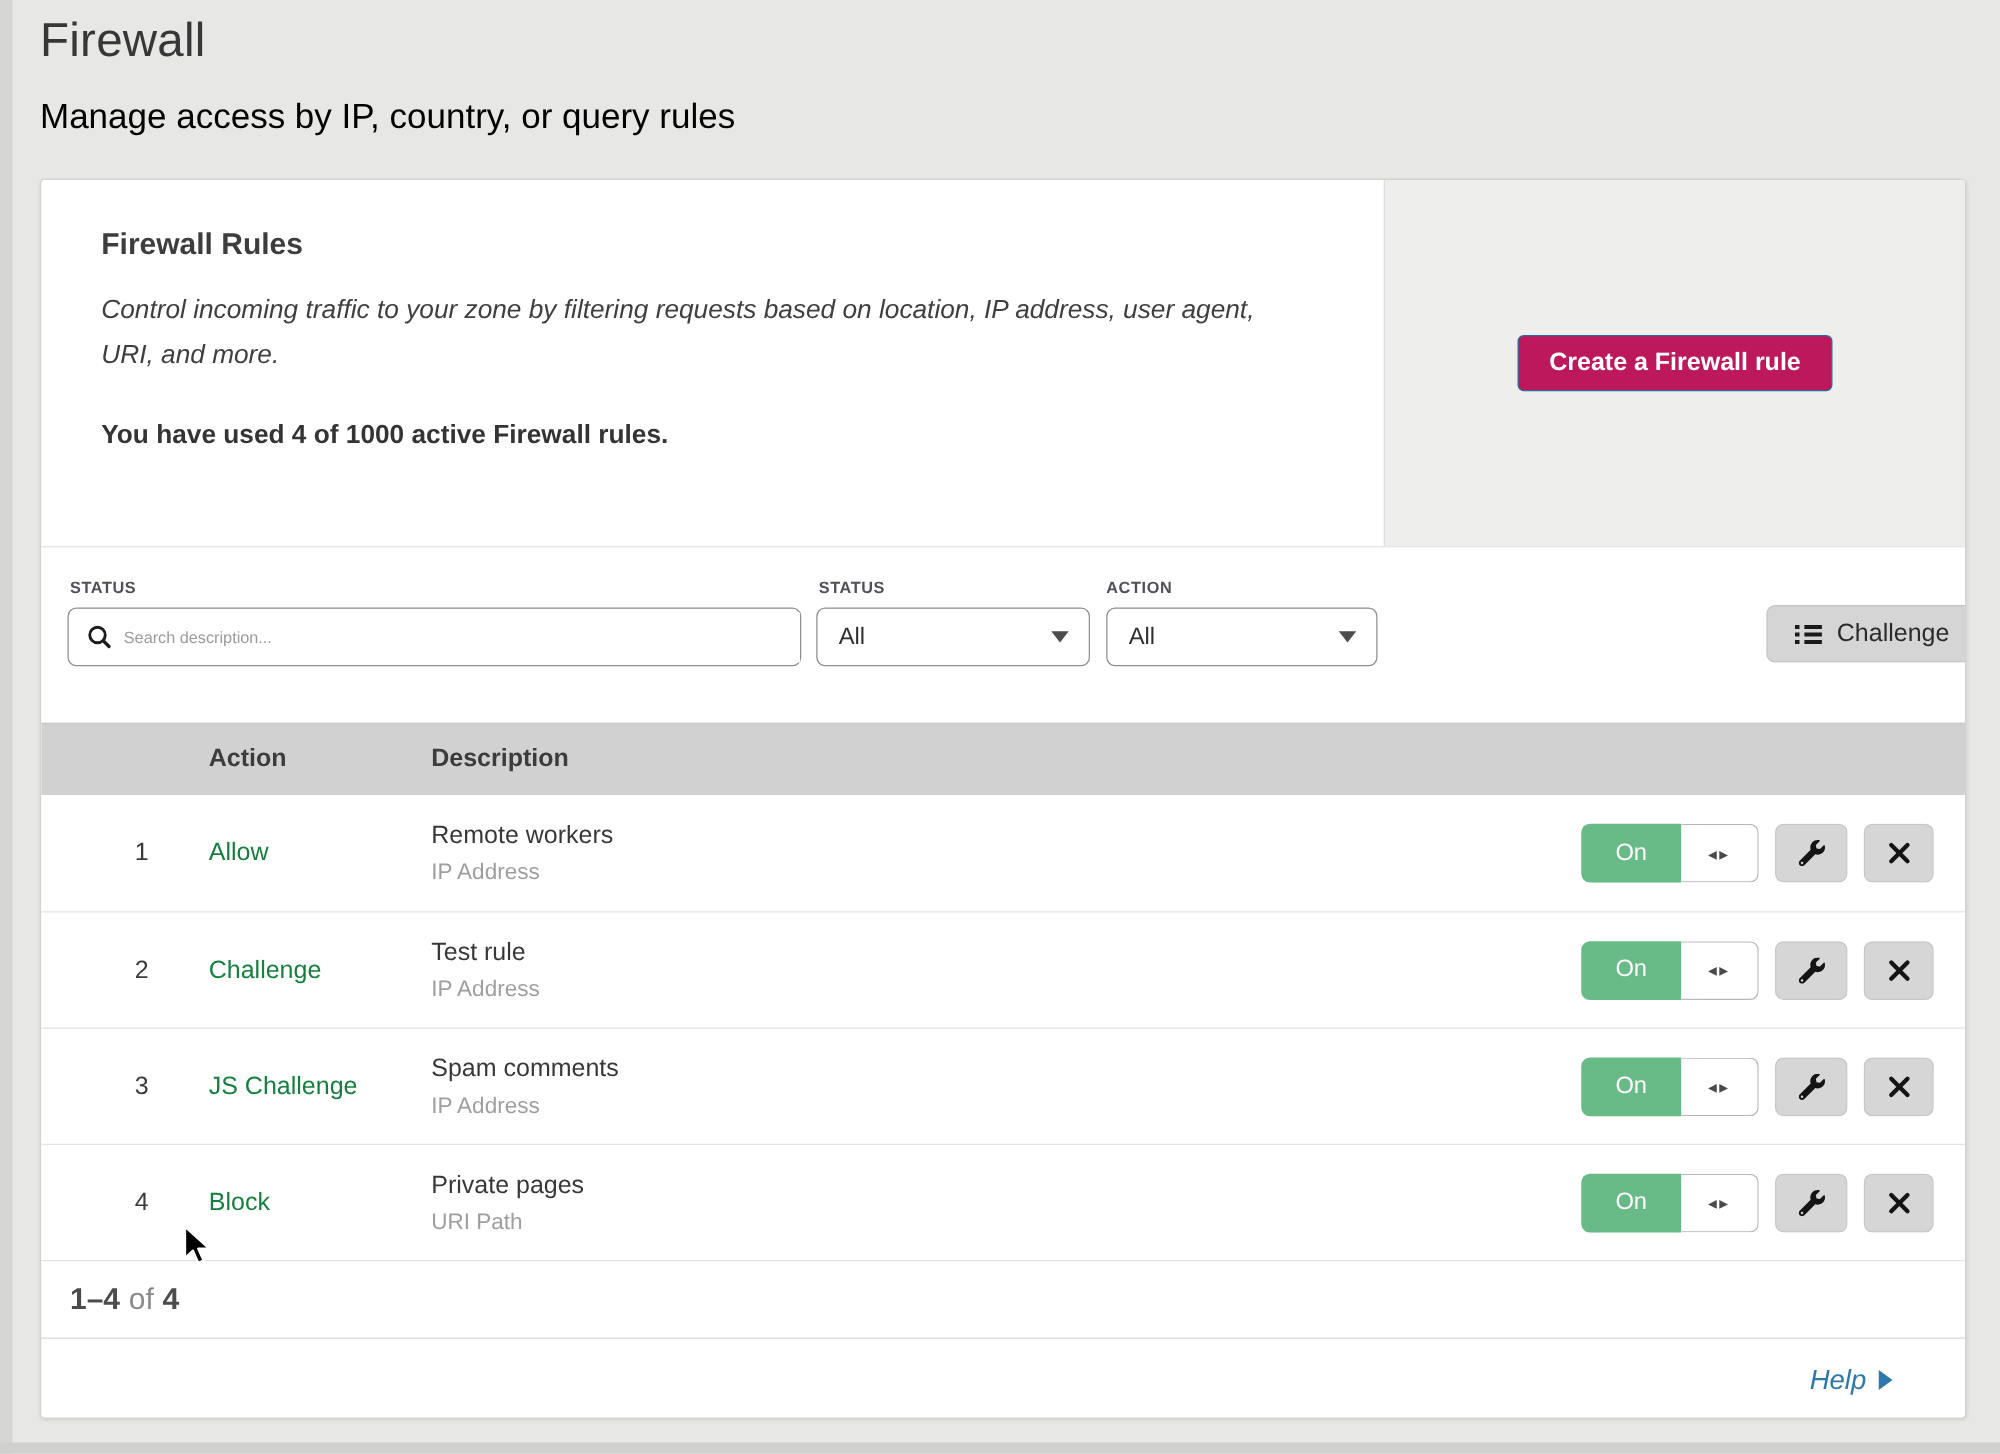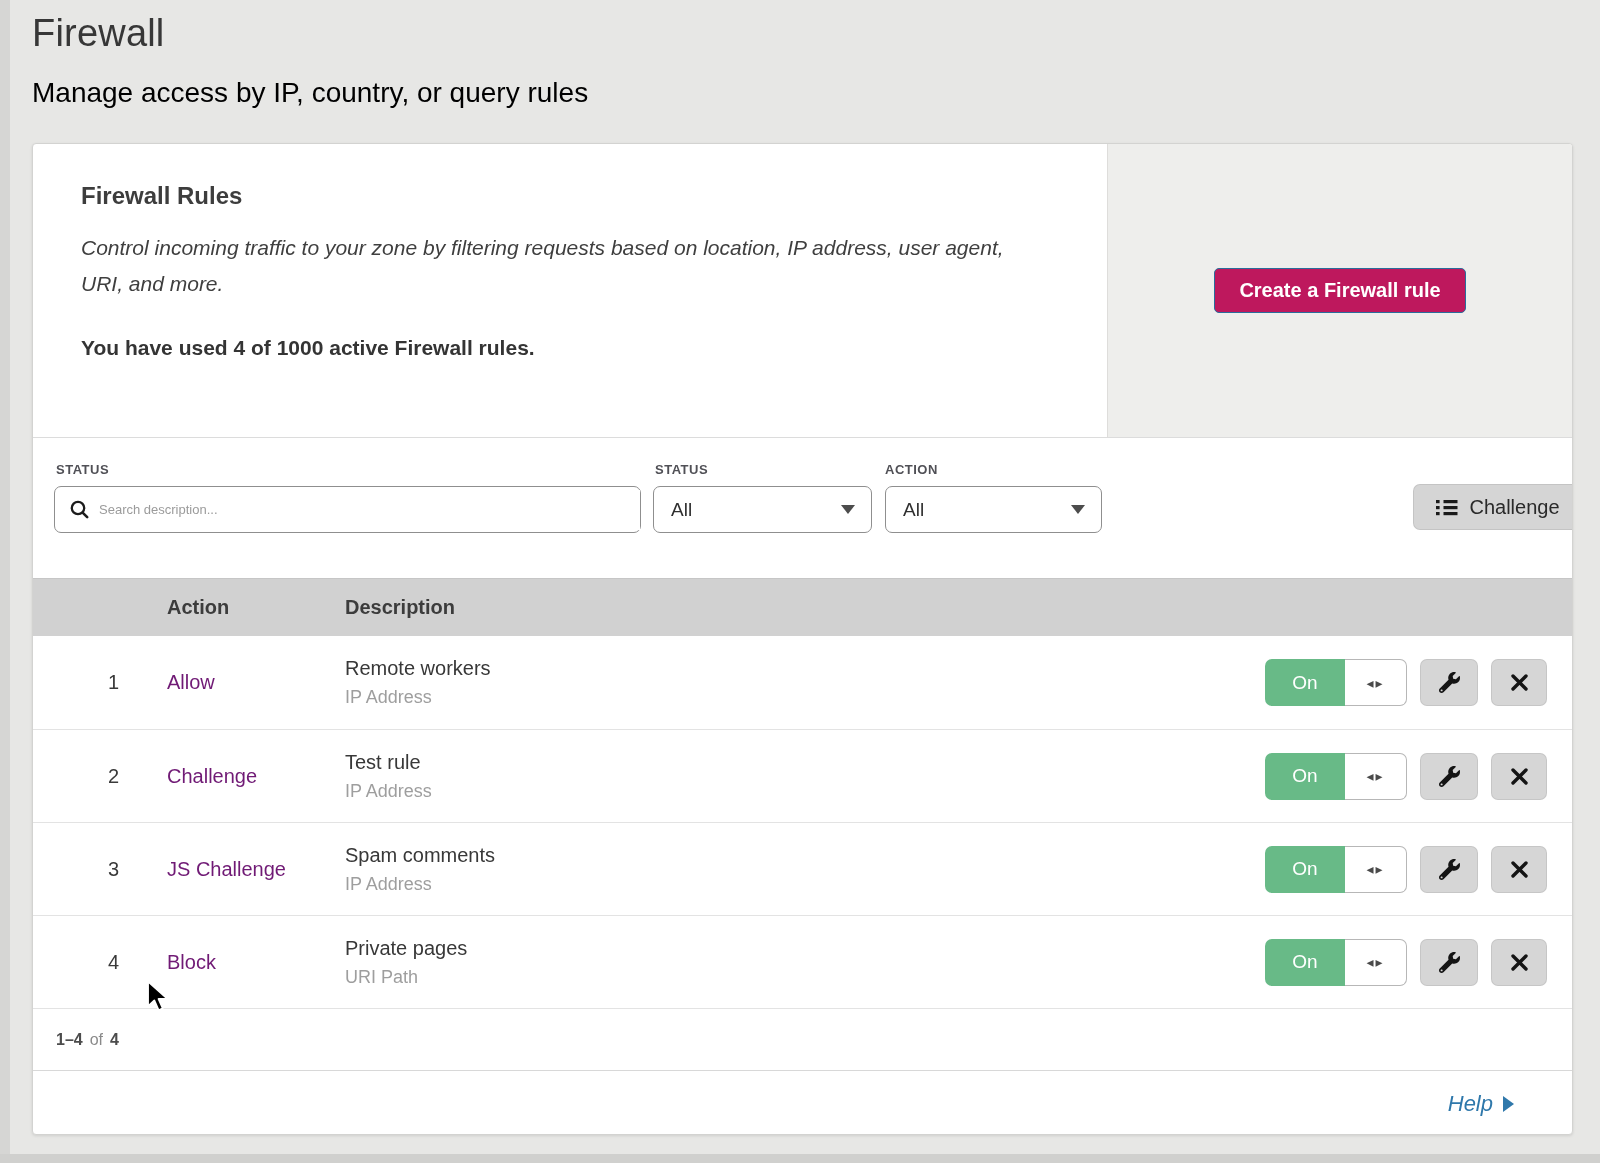--- a/index.html
+++ b/index.html
@@ -77,21 +77,21 @@
   
   .table-header {
     height:58px; background:#d1d1d1; border-top:1px solid #c6c6c6;
     display:flex; align-items:center; padding-left:134px;
     font-size:20px; font-weight:700; color:#3c3c3c;
   }
   .th-action { width:178px; }
   .rule-row { height:93px; background:#fff; display:flex; align-items:center; border-top:1px solid #e3e3e3; }
   .rule-row:first-child { border-top:none; }
   .col-num { width:86px; text-align:right; font-size:20px; color:#3a3a3a; }
-  .col-action { margin-left:48px; width:178px; font-size:20px; color:#701a75; }
+  .col-action { margin-left:48px; width:178px; font-size:20px; color:#15803d; }
   .col-desc { display:flex; flex-direction:column; gap:7px; }
   .desc-title { font-size:20px; color:#383838; }
   .desc-sub { font-size:18px; color:#9e9e9e; }
   .controls { margin-left:auto; margin-right:25px; display:flex; align-items:center; gap:13px; }
   .toggle { display:flex; height:47px; cursor:pointer; }
   .toggle-on {
     width:80px; background:#68ba87; border-radius:7px 0 0 7px;
     display:flex; align-items:center; justify-content:center;
     color:#fff; font-size:19px; font-weight:500;
   }
@@ -101,21 +101,21 @@
     font-size:14px; color:#4a4a4a; letter-spacing:2px;
   }
   .icon-btn {
     height:47px; background:#d6d6d6; border:1px solid rgba(0,0,0,.07); border-radius:7px;
     display:flex; align-items:center; justify-content:center; cursor:pointer;
   }
   .btn-wrench { width:58px; }
   .btn-x { width:56px; }
 
   
-  .pagination { height:62px; display:flex; align-items:center; padding-left:23px; font-size:16px; border-top:1px solid #e3e3e3; }
+  .pagination { height:62px; display:flex; align-items:center; padding-left:23px; font-size:24px; border-top:1px solid #e3e3e3; }
   .pag-range, .pag-total { font-weight:700; color:#4c4c4c; }
   .pag-of { color:#8a8a8a; margin:0 7px; }
   .help-row { height:66px; border-top:1px solid #d8d8d8; display:flex; align-items:center; justify-content:flex-end; padding-right:58px; }
   .help-link { display:flex; align-items:center; gap:10px; color:#2f78ab; font-size:22px; cursor:pointer; text-decoration:none;font-style:italic; }
   .caret-right { width:0; height:0; border-top:8px solid transparent; border-bottom:8px solid transparent; border-left:11px solid #2f78ab; }
 
   .cursor { position:absolute; left:145px; top:980px; z-index:10; }
 </style>
 </head>
 <body>

